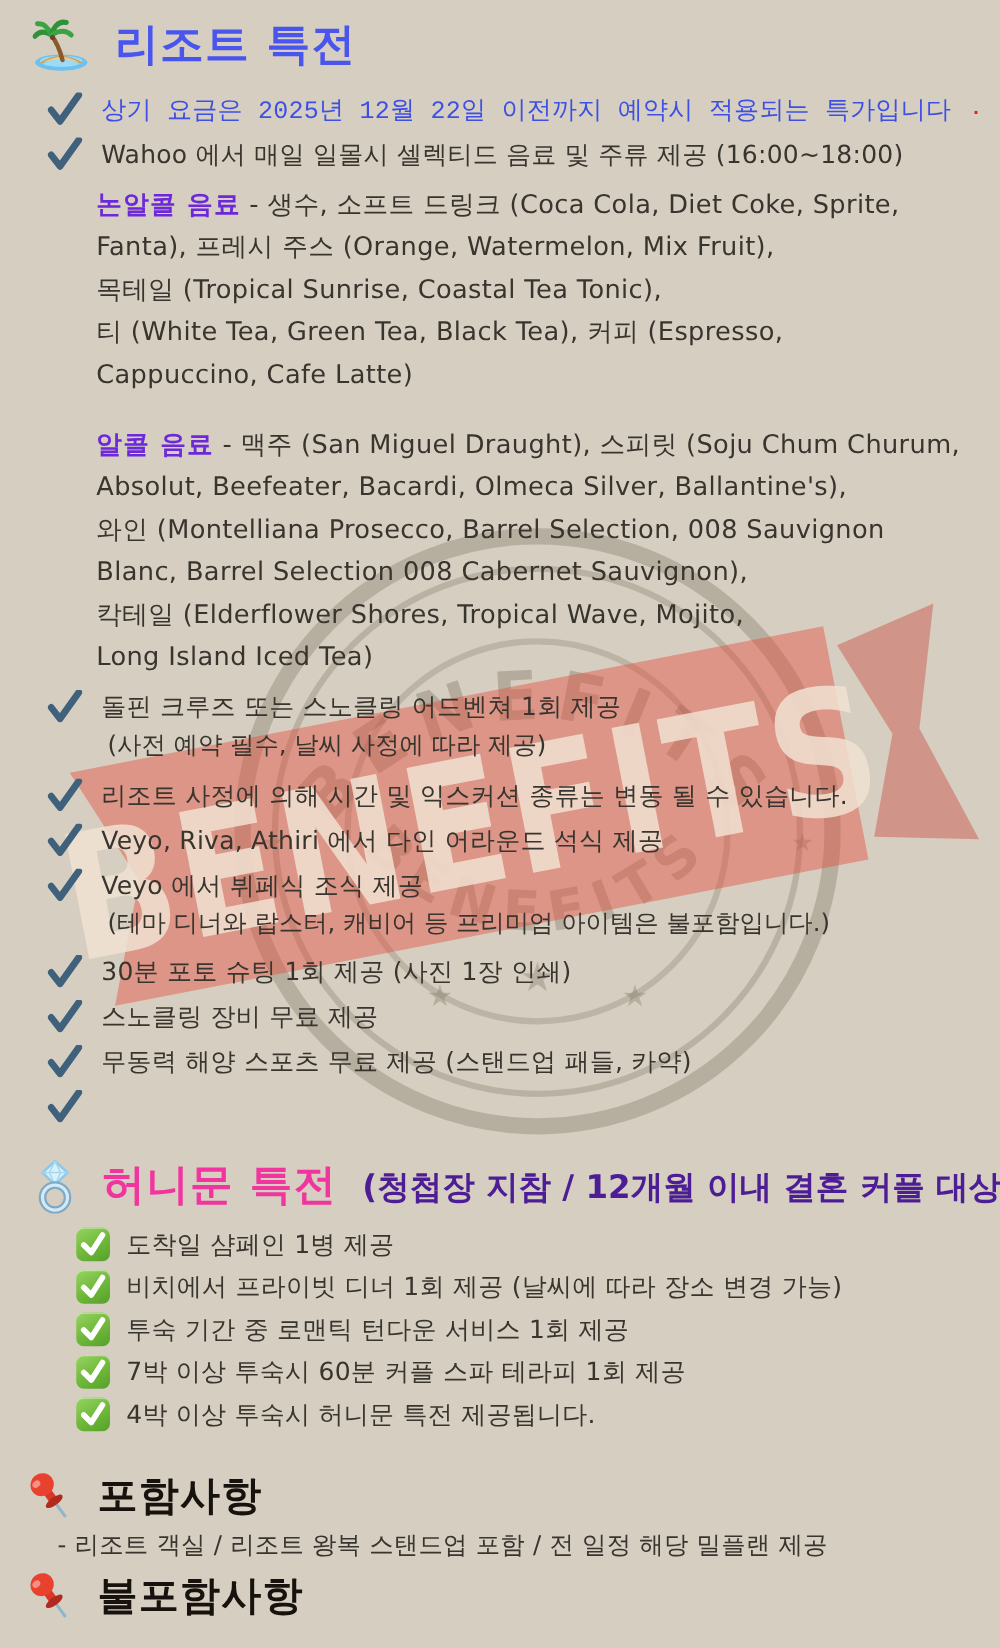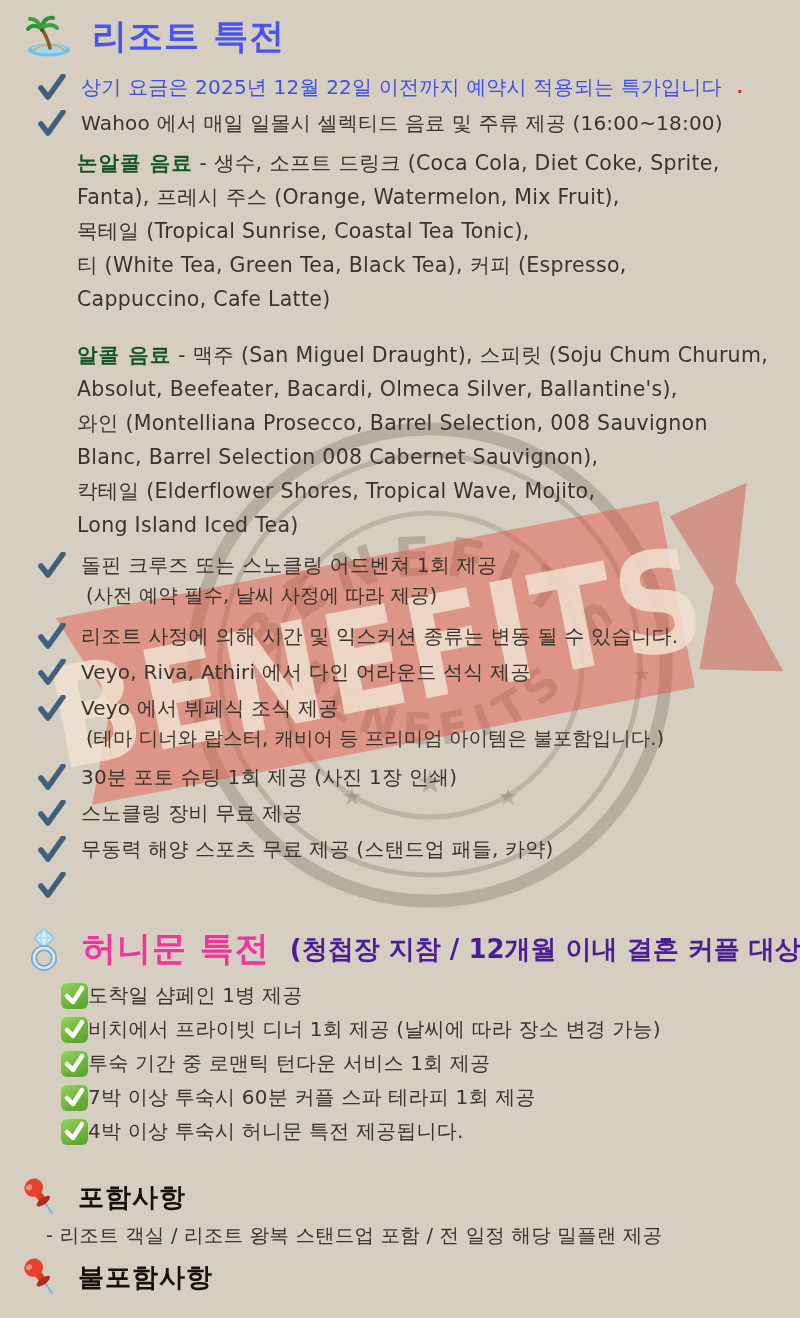--- a/index.html
+++ b/index.html
@@ -15,40 +15,40 @@
   
   .stamp{position:absolute;left:0;top:400px;width:800px;height:660px;z-index:0;pointer-events:none;}
 
   
   .content{position:relative;z-index:1;}
 
   .h1{display:flex;align-items:center;gap:20px;font-weight:bold;letter-spacing:1px;white-space:nowrap;}
   .h1 .ttl{line-height:1.1;}
   .resort-h1{margin:12px 0 0 26px;font-size:35px;color:#4a55ee;height:48px;}
   .honeymoon-h1{margin:26px 0 0 26px;font-size:34px;color:#f0359e;height:46px;}
-  .pin-h1{margin:28px 0 0 20px;font-size:26px;color:#17120e;height:42px;}
+  .pin-h1{margin:28px 0 0 20px;font-size:32px;color:#17120e;height:42px;}
   .pin-h1.second{margin-top:6px;}
   .hm-sub{font-size:26px;font-weight:bold;color:#4c1d95;letter-spacing:0;}
 
   .chk{display:flex;align-items:center;gap:15px;margin:6px 0 0 38px;height:30px;white-space:nowrap;}
-  .chk.first{margin-top:12px;}
+  .chk.first{margin-top:12px;font-family:Liberation Mono, monospace;}
   .chk-text{font-size:20px;letter-spacing:.2px;}
   .chk-text.blue{color:#3e50e4;}
   .red-dot{color:#dd2018;font-weight:bold;}
   .subline{margin:2px 0 0 86px;height:29px;font-size:19.5px;white-space:nowrap;}
 
   .para{margin-left:77px;white-space:nowrap;}
   .para .pline{line-height:34px;font-size:20.5px;letter-spacing:.3px;white-space:nowrap;}
   .para.first{margin-top:8px;}
   .para.second{margin-top:22px;}
-  .plabel{color:#14532d;font-weight:bold;letter-spacing:1px;text-align:center;}
+  .plabel{color:#6d28d9;font-weight:bold;letter-spacing:1px;text-align:center;}
 
   .gap-checks{margin-top:8px;}
 
-  .grow{display:flex;align-items:center;margin:0 0 0 50px;height:34px;white-space:nowrap;padding-left:11px;}
+  .grow{display:flex;align-items:center;gap:13px;margin:0 0 0 50px;height:34px;white-space:nowrap;padding-left:11px;}
   .grow.first{margin-top:6px;}
   .grow-text{font-size:20px;letter-spacing:.2px;}
   .greenbox{
     width:27px;height:27px;border-radius:6px;flex:0 0 27px;
     background:linear-gradient(150deg,#97d463 0%,#6fb83a 55%,#55a02a 100%);
     box-shadow:inset 0 1px 0 rgba(255,255,255,.45);
     display:flex;align-items:center;justify-content:center;
   }
 
   .dash-line{margin:4px 0 0 46px;font-size:19.5px;letter-spacing:.2px;white-space:nowrap;height:28px;}

